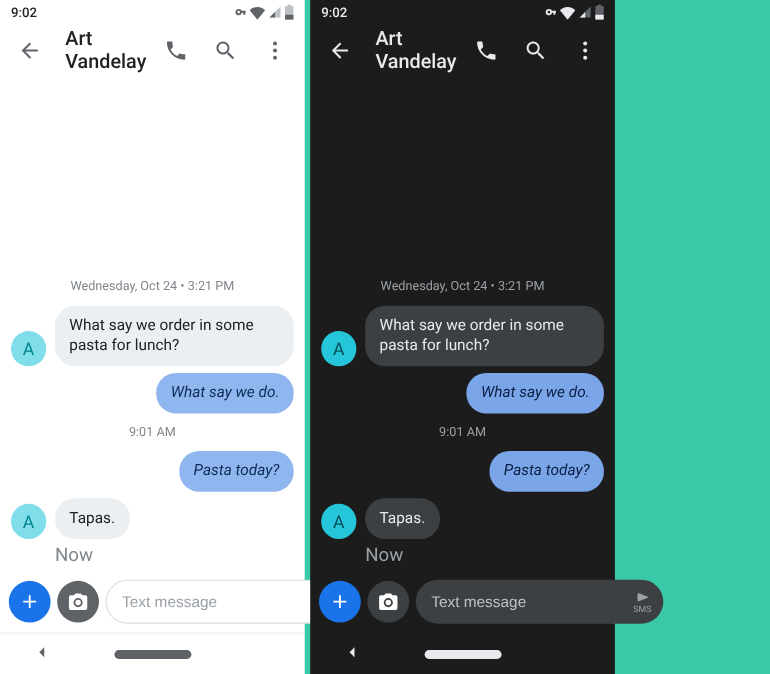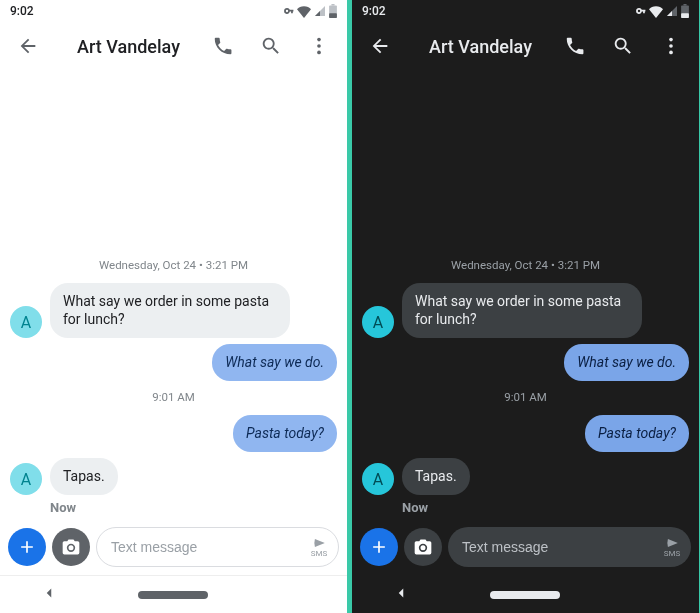--- a/index.html
+++ b/index.html
@@ -1,41 +1,41 @@
 <!DOCTYPE html>
 <html><head>
 <meta charset="utf-8">
 <style>
   * { box-sizing: border-box; margin: 0; padding: 0; }
   body { font-family: Roboto, 'Segoe UI', Arial, sans-serif; background: #3ac9a8; width: 700px; height: 613px; overflow: hidden; }
   .wrap { display: flex; gap: 5px; padding: 0; }
-  .phone { width: 347px; height: 613px; display: flex; flex-direction: column; position: relative; }
+  .phone { width: 277px; height: 613px; display: flex; flex-direction: column; position: relative; }
   .phone.light { background: #ffffff; color: #202124; }
   .phone.dark  { background: #1c1c1c; color: #e8eaed; }
   .status { height: 22px; display: flex; align-items: center; justify-content: space-between; padding: 0 10px; font-size: 12px; font-weight: 500; }
   .status .right { display: flex; align-items: center; gap: 3px; }
   .sicon { display: inline-flex; }
-  .toolbar { height: 48px; display: flex; align-items: center; padding: 0 8px; gap: 8px; text-align: center; }
+  .toolbar { height: 48px; display: flex; align-items: center; padding: 0 8px; gap: 8px; }
   .iconbtn { width: 40px; height: 40px; border: none; background: transparent; display: inline-flex; align-items: center; justify-content: center; cursor: pointer; border-radius: 50%; }
   .light .iconbtn svg { fill: #5f6368; }
   .dark  .iconbtn svg { fill: #e8eaed; }
   .title { font-size: 18px; font-weight: 500; flex: 1; margin-left: 6px; }
   .conv { flex: 1; overflow: hidden; padding: 6px 10px 0 10px; display: flex; flex-direction: column; justify-content: space-between; }
   .tstamp { text-align: center; font-size: 11.5px; color: #80868b; margin: 6px 0 8px; }
   .dark .tstamp { color: #9aa0a6; }
   .row { display: flex; align-items: flex-end; margin: 3px 0; }
   .row.out { justify-content: flex-end; }
   .avatar { width: 32px; height: 32px; border-radius: 50%; background: #80deea; color: #00838f; font-size: 16px; font-weight: 400; display: flex; align-items: center; justify-content: center; margin-right: 8px; flex-shrink: 0; }
   .dark .avatar { background: #26c6da; color: #004d56; }
   .bubble { max-width: 240px; padding: 9px 13px; font-size: 14px; line-height: 1.35; border-radius: 18px; }
   .light .bubble.in { background: #eceff1; color: #202124; }
   .dark  .bubble.in { background: #3c4043; color: #e8eaed; }
   .bubble.out { background: #90b6f0; color: #0d2a55; font-style: italic; }
   .dark .bubble.out { background: #7aa5e8; color: #0a1f42; }
-  .meta { font-size: 13px; color: #80868b; margin: 2px 0 4px 40px; font-weight: bold; }
+  .meta { font-size: 17px; color: #80868b; margin: 2px 0 4px 40px; }
   .dark .meta { color: #9aa0a6; }
   .composer { display: flex; align-items: center; gap: 6px; padding: 8px 8px 8px 8px; }
   .fab { width: 38px; height: 38px; border-radius: 50%; border: none; cursor: pointer; display: inline-flex; align-items: center; justify-content: center; flex-shrink: 0; }
   .fab.add { background: #1a73e8; }
   .fab.add svg { fill: #fff; }
   .fab.cam { background: #5f6368; }
   .dark .fab.cam { background: #3c4043; }
   .fab.cam svg { fill: #fff; }
   .input-pill { flex: 1; height: 40px; border-radius: 20px; display: flex; align-items: center; padding: 0 8px 0 14px; justify-content: center; }
   .light .input-pill { border: 1px solid #dadce0; background: #fff; }

